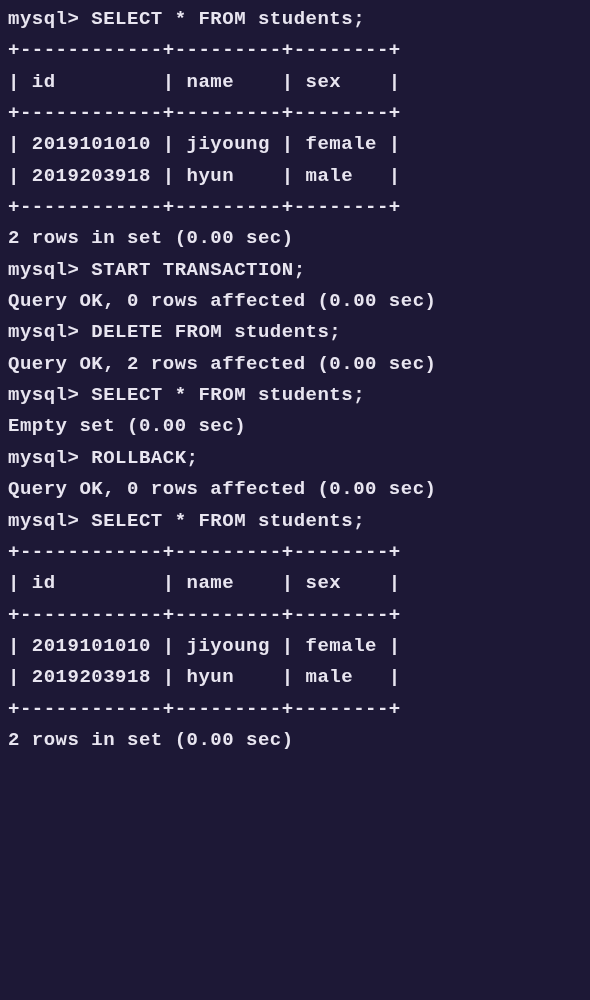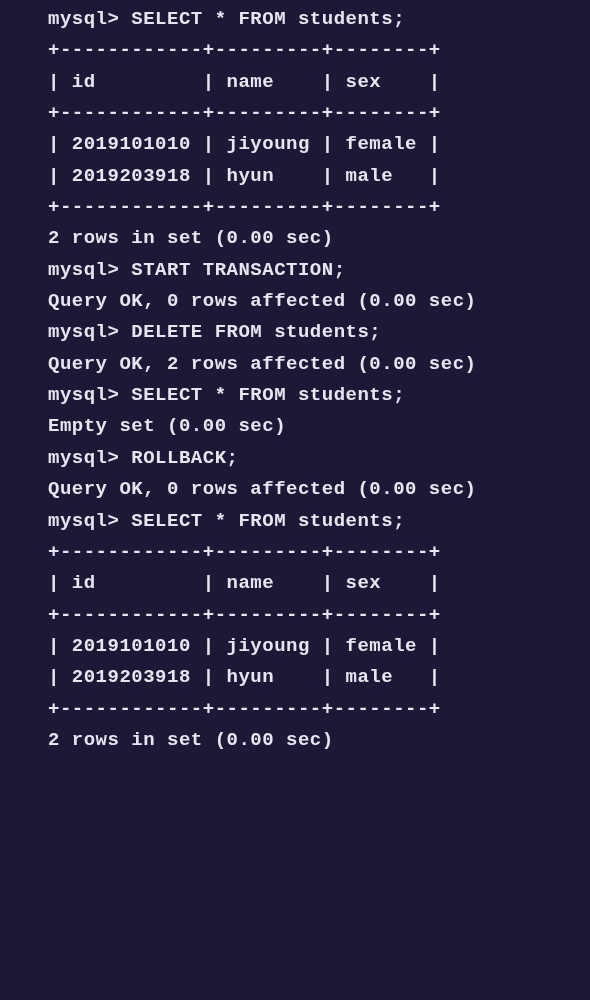--- a/index.html
+++ b/index.html
@@ -15,21 +15,20 @@
       font-weight: 600;
       line-height: 1.65;
       padding: 4px 8px;
       width: 590px;
       height: 1000px;
       letter-spacing: 0.5px;
     }
     pre {
       font-family: inherit;
       white-space: pre;
-      margin-left: 40px;
     }
     .line {
       display: block;
     }
   </style>
 </head>
 <body>
 
 <pre><span class="line">mysql&gt; SELECT * FROM students;</span><span class="line">+------------+---------+--------+</span><span class="line">| id         | name    | sex    |</span><span class="line">+------------+---------+--------+</span><span class="line">| 2019101010 | jiyoung | female |</span><span class="line">| 2019203918 | hyun    | male   |</span><span class="line">+------------+---------+--------+</span><span class="line">2 rows in set (0.00 sec)</span><span class="line"></span><span class="line">mysql&gt; START TRANSACTION;</span><span class="line">Query OK, 0 rows affected (0.00 sec)</span><span class="line"></span><span class="line">mysql&gt; DELETE FROM students;</span><span class="line">Query OK, 2 rows affected (0.00 sec)</span><span class="line"></span><span class="line">mysql&gt; SELECT * FROM students;</span><span class="line">Empty set (0.00 sec)</span><span class="line"></span><span class="line">mysql&gt; ROLLBACK;</span><span class="line">Query OK, 0 rows affected (0.00 sec)</span><span class="line"></span><span class="line">mysql&gt; SELECT * FROM students;</span><span class="line">+------------+---------+--------+</span><span class="line">| id         | name    | sex    |</span><span class="line">+------------+---------+--------+</span><span class="line">| 2019101010 | jiyoung | female |</span><span class="line">| 2019203918 | hyun    | male   |</span><span class="line">+------------+---------+--------+</span><span class="line">2 rows in set (0.00 sec)</span></pre>
 

